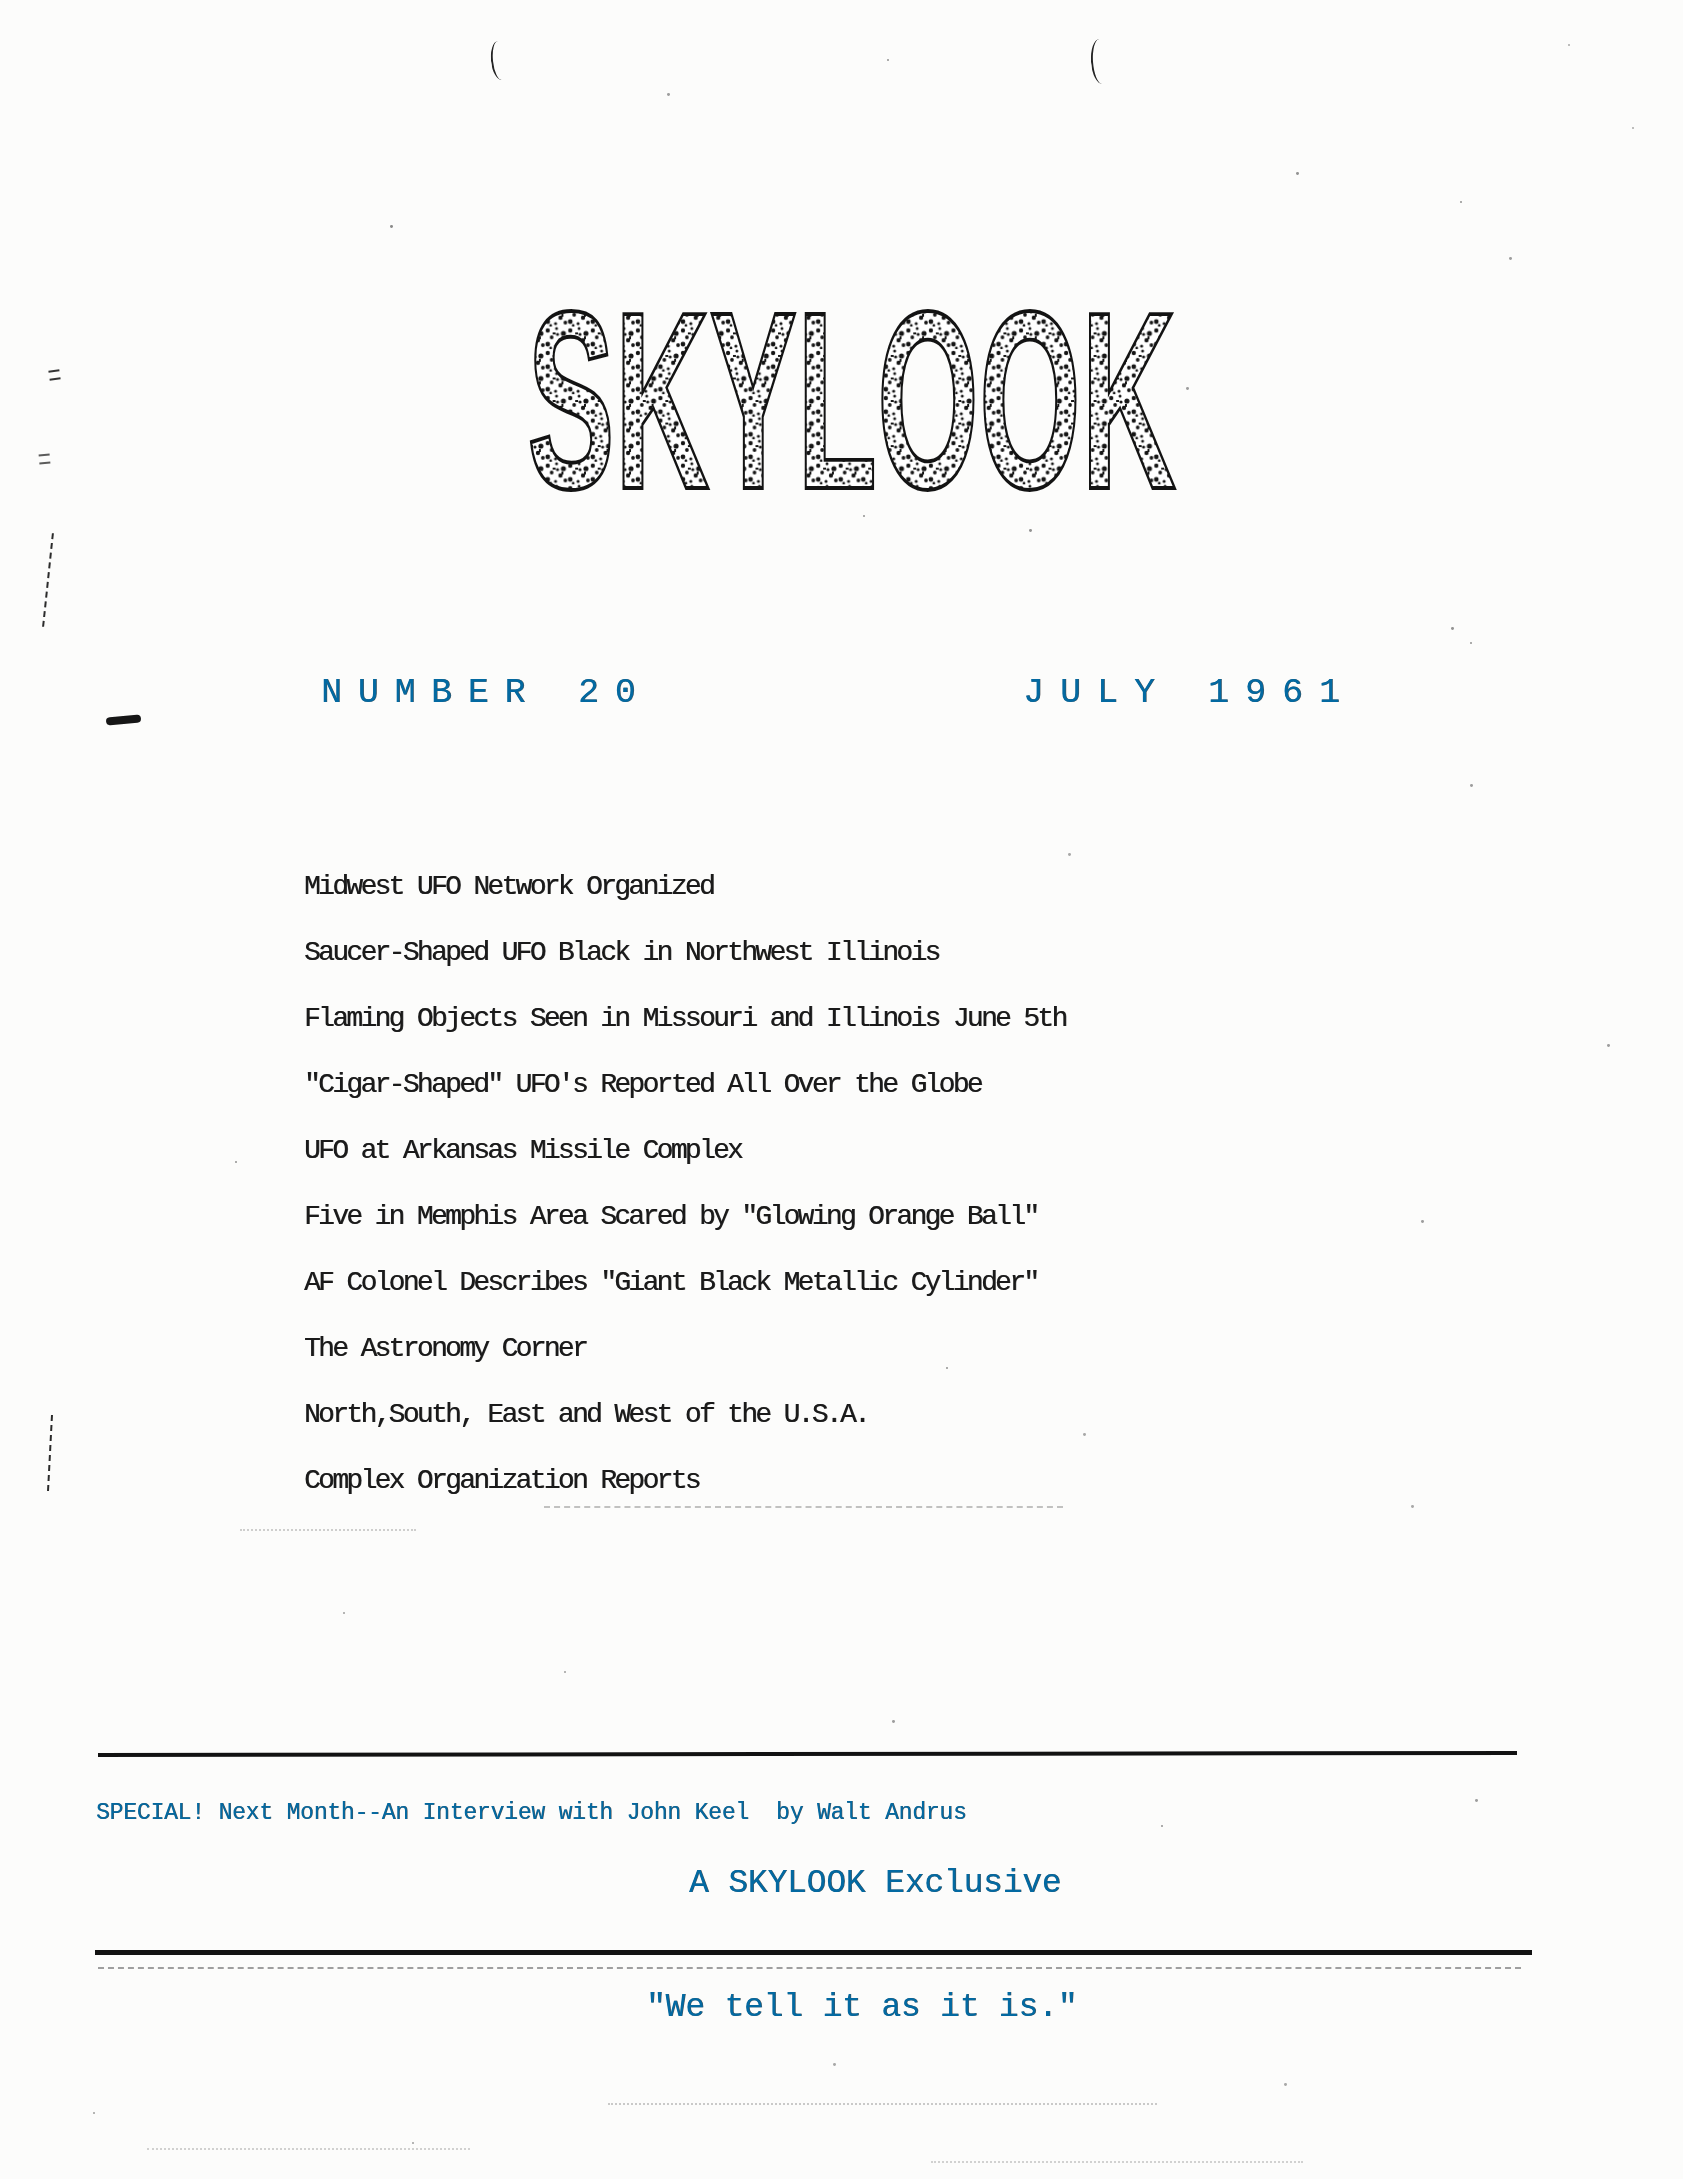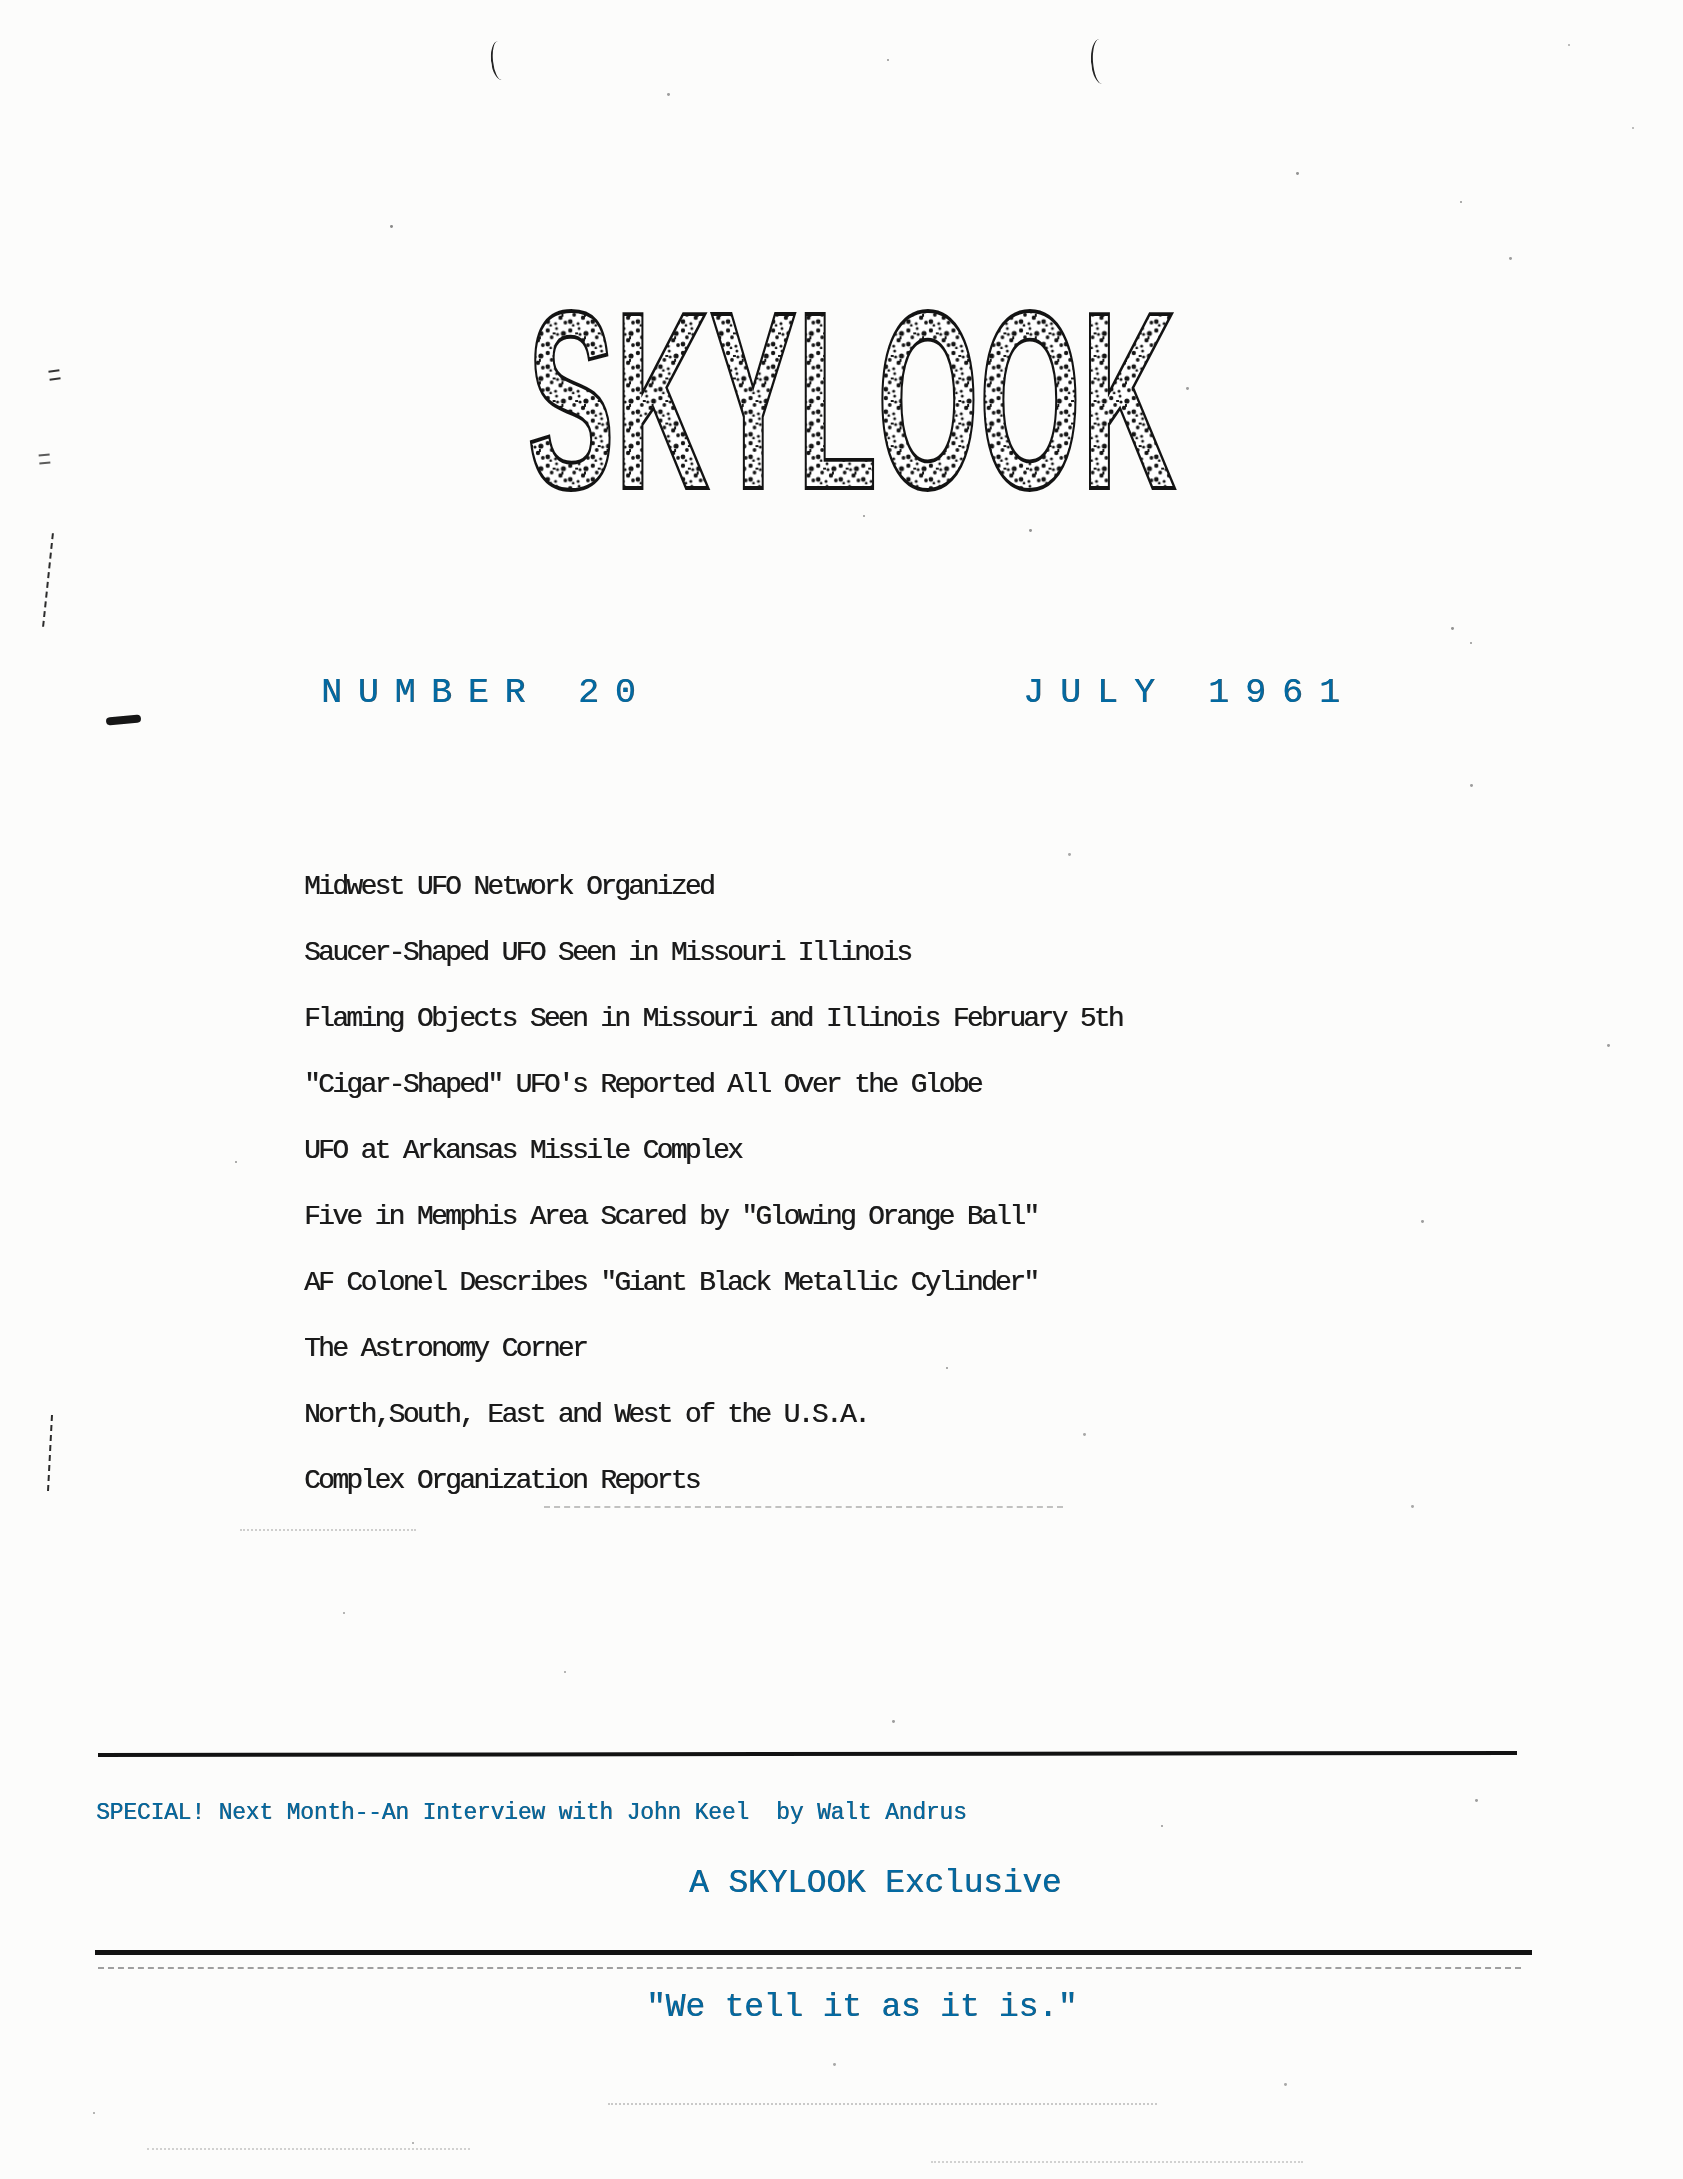--- a/index.html
+++ b/index.html
@@ -73,22 +73,22 @@
       </pattern>
     </defs>
     <text x="5" y="188" textLength="662" lengthAdjust="spacingAndGlyphs" font-family="Liberation Sans, sans-serif" font-weight="bold" font-size="258" fill="url(#stip)" stroke="#131313" stroke-width="4">SKYLOOK</text>
   </svg>
 
   <div class="tw issue-number">NUMBER 20</div>
   <div class="tw issue-date">JULY 1961</div>
 
   <div class="toc">
     <div class="toc-item">Midwest UFO Network Organized</div>
-    <div class="toc-item">Saucer-Shaped UFO Seen in Missouri Illinois</div>
-    <div class="toc-item">Flaming Objects Seen in Missouri and Illinois February 5th</div>
+    <div class="toc-item">Saucer-Shaped UFO Black in Northwest Illinois</div>
+    <div class="toc-item">Flaming Objects Seen in Missouri and Illinois June 5th</div>
     <div class="toc-item">"Cigar-Shaped" UFO's Reported All Over the Globe</div>
     <div class="toc-item">UFO at Arkansas Missile Complex</div>
     <div class="toc-item">Five in Memphis Area Scared by "Glowing Orange Ball"</div>
     <div class="toc-item">AF Colonel Describes "Giant Black Metallic Cylinder"</div>
     <div class="toc-item">The Astronomy Corner</div>
     <div class="toc-item">North,South, East and West of the U.S.A.</div>
     <div class="toc-item">Complex Organization Reports</div>
   </div>
 
   <div class="rule rule-top"></div>

